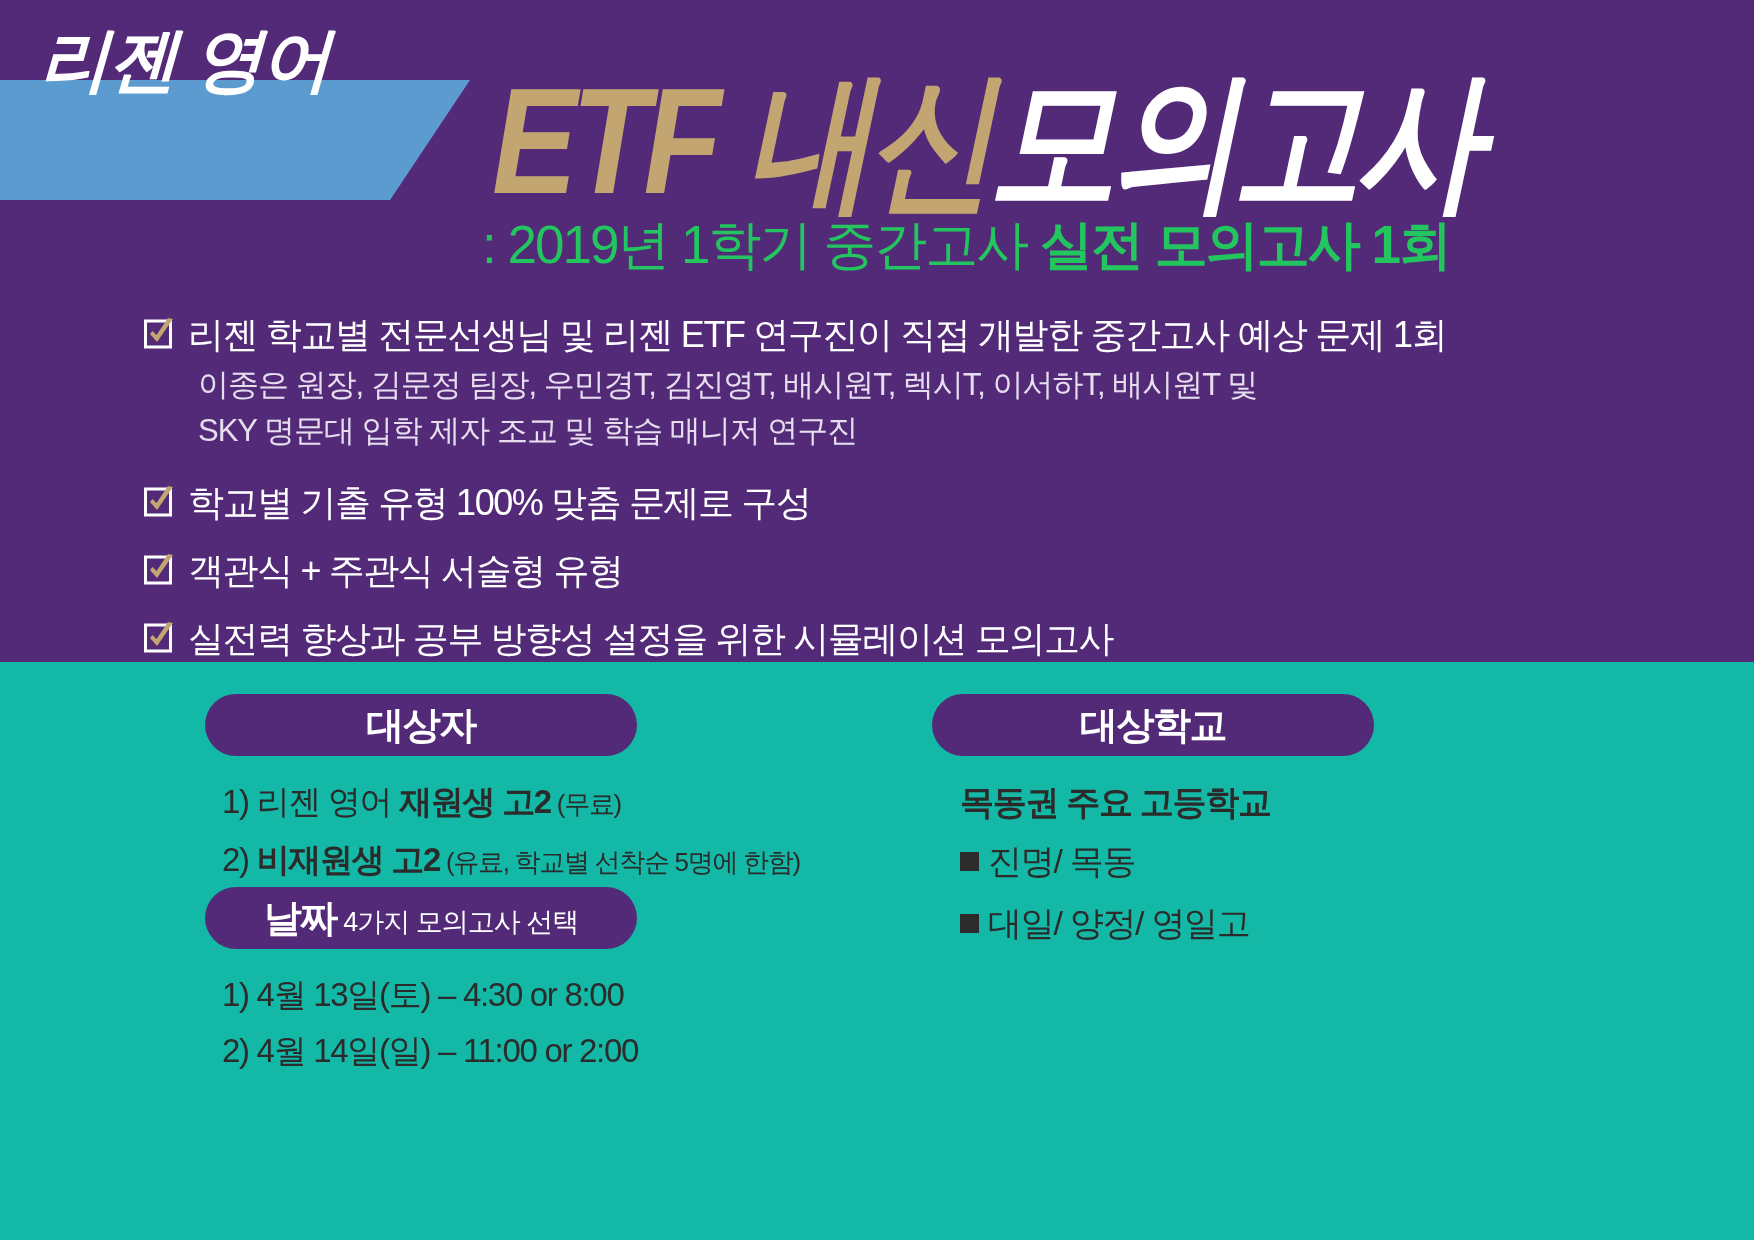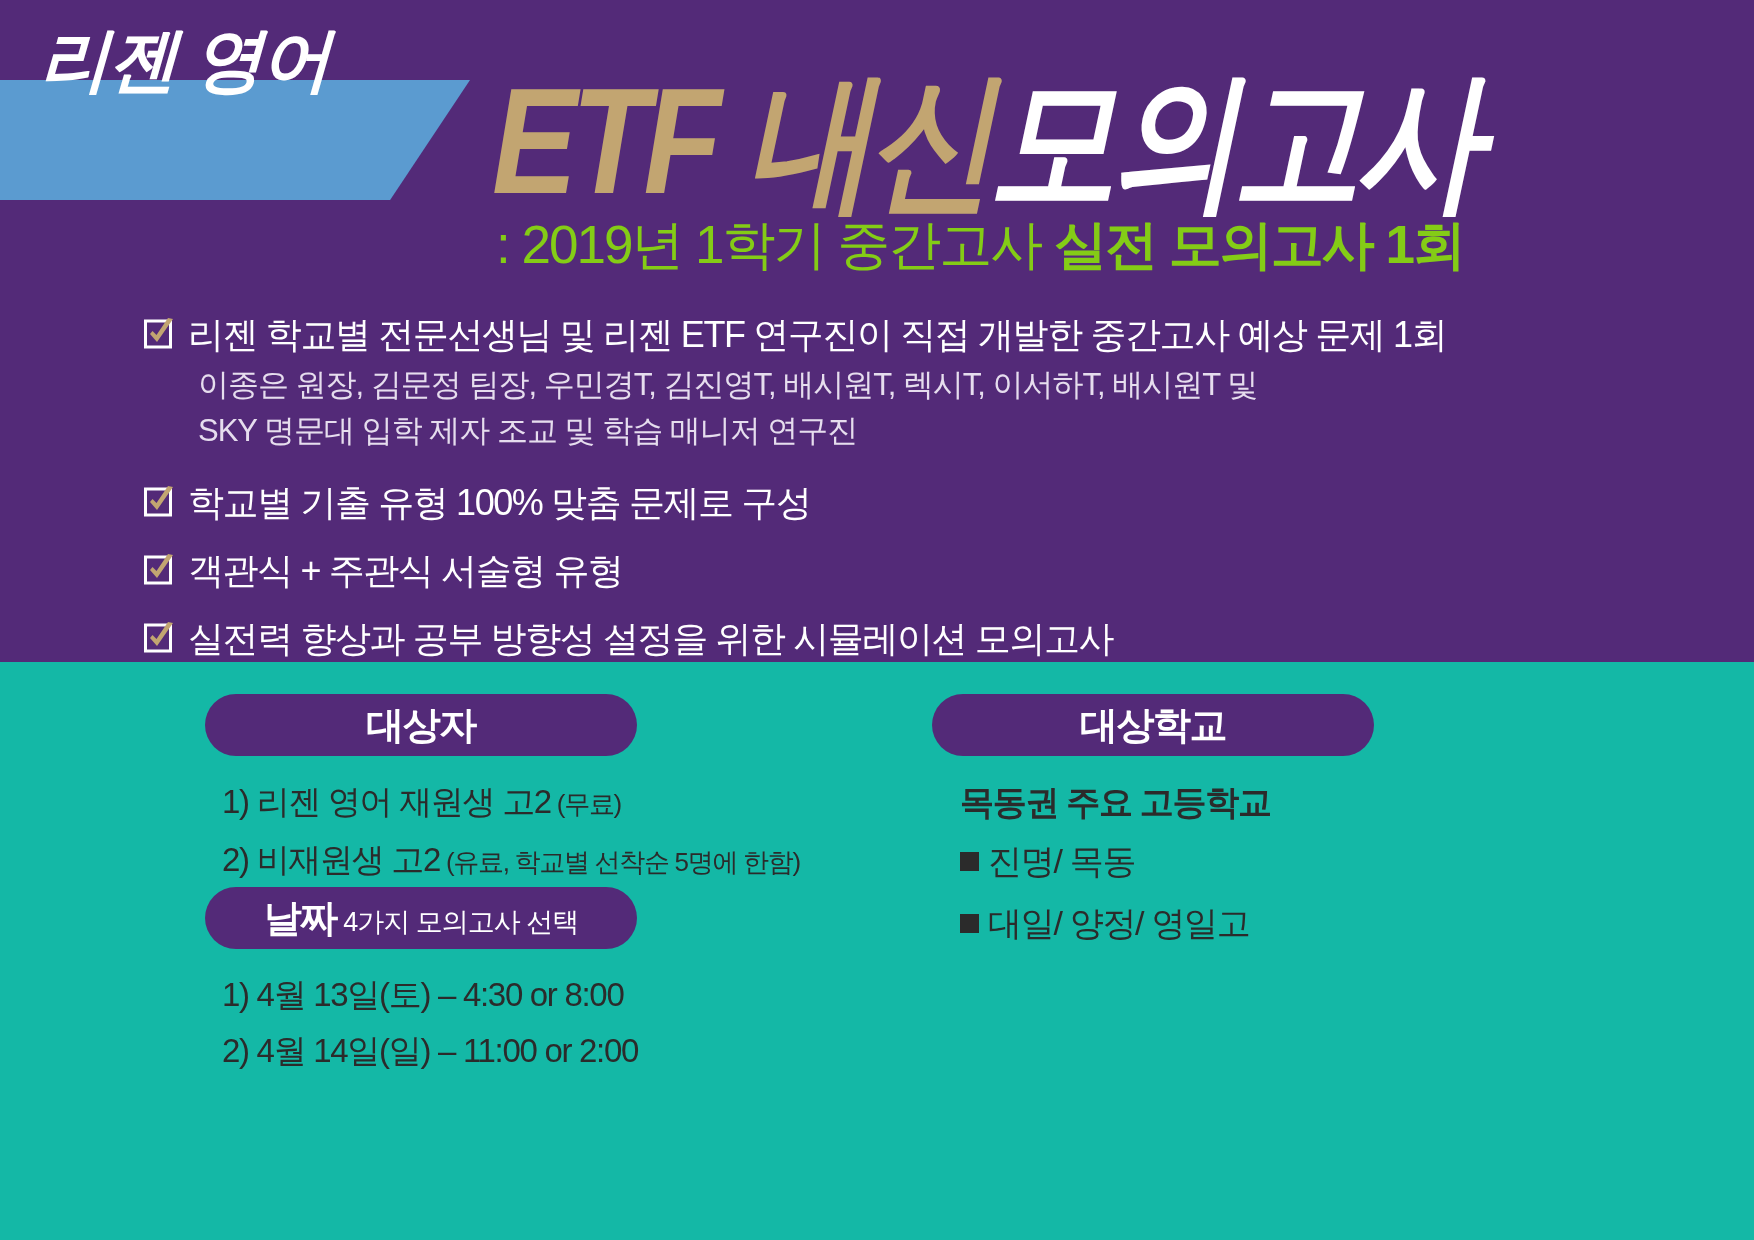--- a/index.html
+++ b/index.html
@@ -69,25 +69,25 @@
     white-space: nowrap;
     transform: scaleY(1.18);
     transform-origin: left top;
   }
   .title-gold { color: #c2a571; }
   .title-white { color: #ffffff; }
 
   
   .subtitle {
     position: absolute;
-    left: 496px;
+    left: 482px;
     top: 212px;
     font-size: 53px;
     line-height: 66px;
-    color: #84cc16;
+    color: #22c55e;
     white-space: nowrap;
     letter-spacing: -2px;
   }
   .subtitle .sub-strong { font-weight: bold; }
 
   
   .bullet-list {
     position: absolute;
     left: 144px;
     top: 310px;
@@ -173,21 +173,21 @@
     top: 112px;
     width: 680px;
   }
   .target-line {
     font-size: 33px;
     color: #2b2b2b;
     line-height: 56px;
     letter-spacing: -1.3px;
     white-space: nowrap;
   }
-  .t-strong { font-weight: normal; }
+  .t-strong { font-weight: bold; }
   .t-small { font-size: 26px; }
 
   .pill-date {
     position: absolute;
     left: 205px;
     top: 225px;
     width: 432px;
     height: 62px;
     padding: 0;
   }

